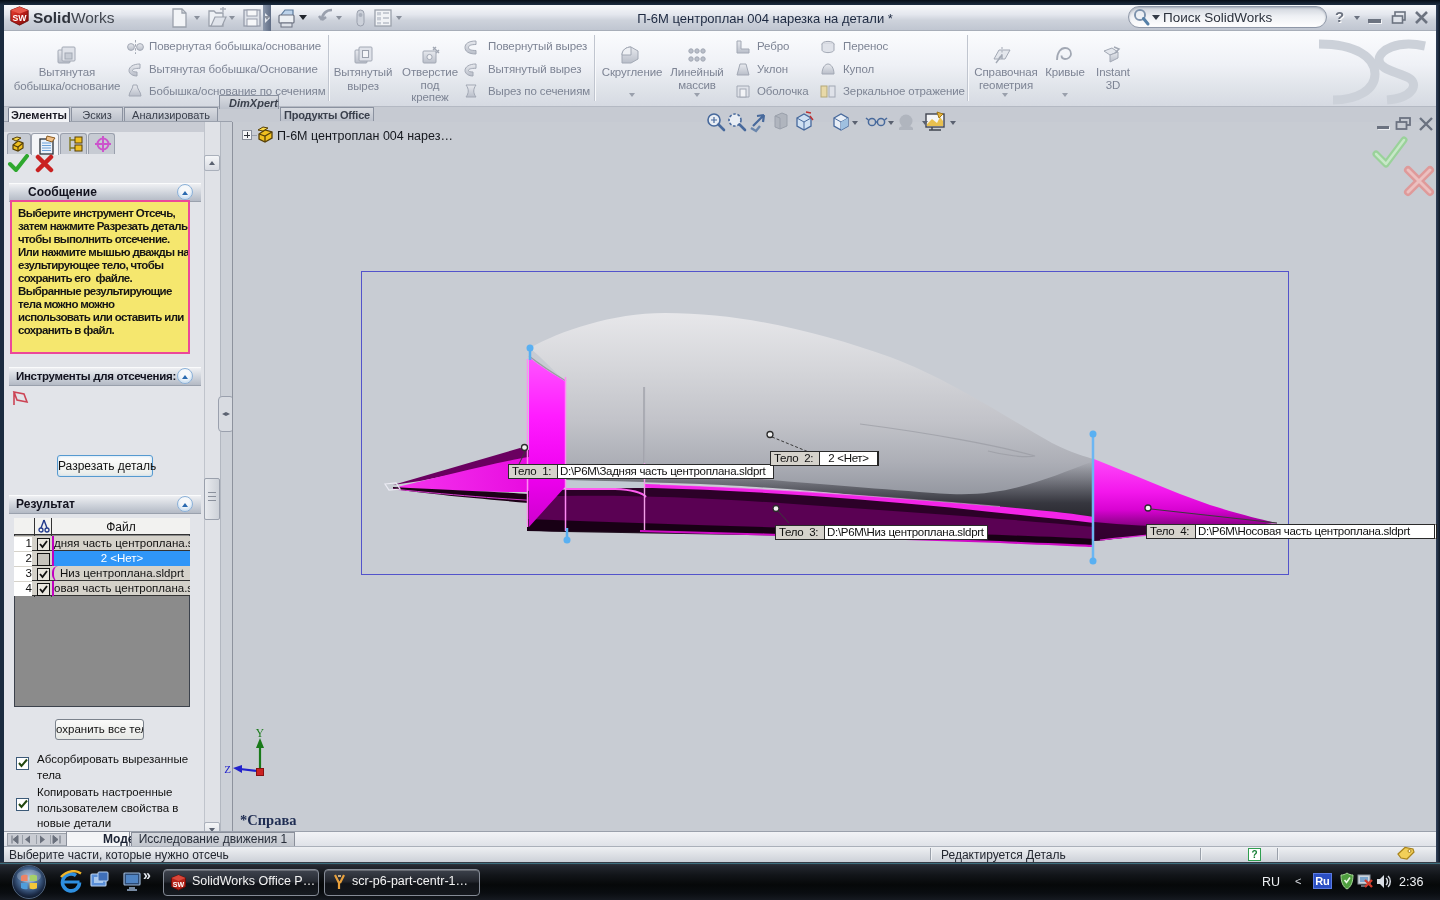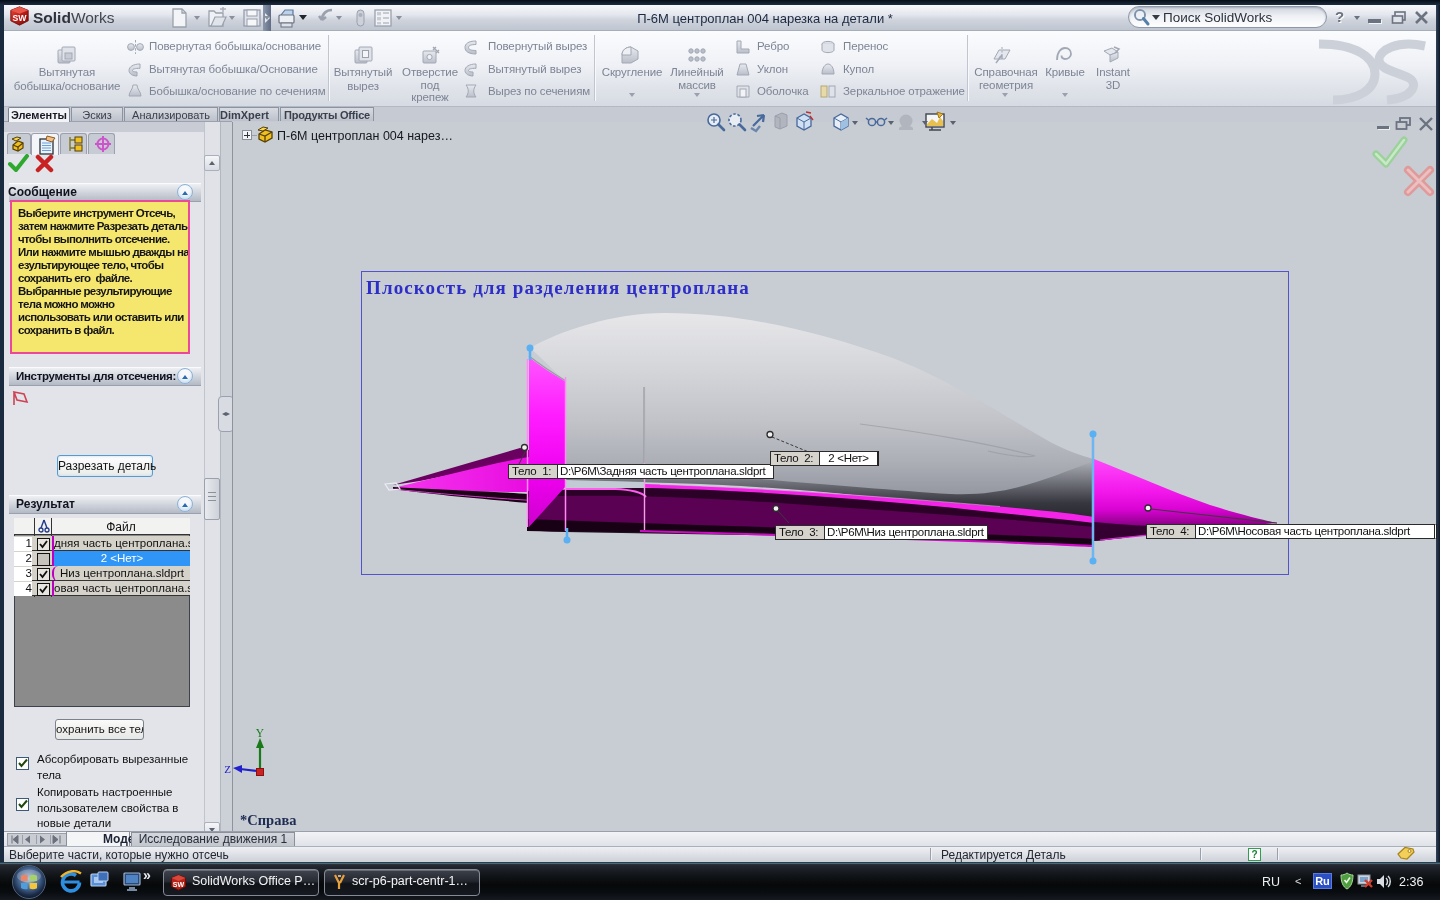--- a/index.html
+++ b/index.html
@@ -261,22 +261,22 @@
 </svg>
 
 <div id="tabstrip" style="left:4px;top:107px;width:1432px;height:15px;background:#c6cad2;"></div>
 <div style="left:4px;top:121px;width:228px;height:1px;background:#9ba1ad;"></div>
 <div class="t" style="left:8px;top:107px;width:62px;height:22px;background:#f2f3f6;border:1px solid #7b8292;border-bottom:none;border-radius:2px 2px 0 0;
  font-size:11px;font-weight:bold;color:#181822;text-align:center;line-height:14px;">Элементы</div>
 <div class="t" style="left:71px;top:107px;width:52px;height:14px;background:linear-gradient(180deg,#d8dbe1,#bcc1cb);border:1px solid #8b92a0;border-bottom:none;
  font-size:11px;color:#3a404c;text-align:center;line-height:14px;">Эскиз</div>
 <div class="t" style="left:124px;top:107px;width:94px;height:14px;background:linear-gradient(180deg,#d8dbe1,#bcc1cb);border:1px solid #8b92a0;border-bottom:none;
  font-size:11px;color:#3a404c;text-align:center;line-height:14px;">Анализировать</div>
-<div class="t" style="left:219px;top:107px;width:60px;height:14px;background:linear-gradient(180deg,#d8dbe1,#bcc1cb);border:1px solid #8b92a0;border-bottom:none;
- font-size:11px;font-weight:bold;color:#3a404c;text-align:left;line-height:14px;">DimXpert</div>
+<div class="t" style="left:219px;top:95px;width:60px;height:14px;background:linear-gradient(180deg,#d8dbe1,#bcc1cb);border:1px solid #8b92a0;border-bottom:none;
+ font-size:11px;font-weight:bold;color:#3a404c;text-align:right;line-height:14px;font-style:italic;">DimXpert</div>
 <div class="t" style="left:280px;top:107px;width:94px;height:14px;background:linear-gradient(180deg,#d8dbe1,#bcc1cb);border:1px solid #8b92a0;border-bottom:none;
  font-size:11px;font-weight:bold;color:#3a404c;text-align:center;line-height:14px;letter-spacing:-0.2px;">Продукты Office</div>
 
 <div id="leftpanel" style="left:4px;top:122px;width:228px;height:709px;background:#e2e4e9;">
  <div style="left:0;top:0;width:200px;height:10px;background:#c9ccd4;"></div>
 
  <div style="left:3px;top:11px;width:24px;height:21px;background:#c7cbd3;border:1px solid #9aa0ad;border-bottom:none;border-radius:3px 3px 0 0;"></div>
  <div style="left:27px;top:11px;width:28px;height:22px;background:#f4f5f8;border:1px solid #9aa0ad;border-bottom:none;border-radius:3px 3px 0 0;"></div>
  <div style="left:56px;top:11px;width:27px;height:21px;background:#c7cbd3;border:1px solid #9aa0ad;border-bottom:none;border-radius:3px 3px 0 0;"></div>
  <div style="left:84px;top:11px;width:27px;height:21px;background:#c7cbd3;border:1px solid #9aa0ad;border-bottom:none;border-radius:3px 3px 0 0;"></div>
@@ -306,21 +306,21 @@
           <path d="M8,1 L8,17 M0,9 L16,9" stroke="#cc55cc" stroke-width="2"></path>
         </g>
  </svg>
 
  <svg style="left:3px;top:32px;" width="60" height="20" viewBox="0 0 60 20">
   <path d="M3,10 L9,16 L20,2" fill="none" stroke="#2fa82f" stroke-width="4" stroke-linecap="round" stroke-linejoin="round"></path>
   <path d="M31,3 L44,16 M44,3 L31,16" fill="none" stroke="#c92121" stroke-width="4.5" stroke-linecap="round"></path>
  </svg>
 
  <div class="hdr" style="left:5px;top:61px;width:192px;height:19px;"></div>
- <div class="t" style="left:4px;top:63px;font-size:12px;font-weight:bold;color:#12121e;">Сообщение</div>
+ <div class="t" style="left:24px;top:63px;font-size:12px;font-weight:bold;color:#12121e;">Сообщение</div>
  <div class="cbtn" style="left:173px;top:62px;"></div>
  <div style="left:6px;top:78px;width:180px;height:154px;background:#f5e76e;border:2px solid #ec4899;
   font-size:11.5px;font-weight:bold;color:#151515;line-height:13px;padding:5px 0 0 6px;letter-spacing:-0.65px;overflow:hidden;">
   <div class="yl">Выберите инструмент Отсечь,</div>
         <div class="yl">затем нажмите Разрезать деталь,</div>
         <div class="yl">чтобы выполнить отсечение.</div>
         <div class="yl">Или нажмите мышью дважды на</div>
         <div class="yl">езультирующее тело, чтобы</div>
         <div class="yl">сохранить его&nbsp; файле.</div>
         <div class="yl">Выбранные результирующие</div>
@@ -495,21 +495,20 @@
 </svg>
 
 <svg style="left:1368px;top:136px;" width="70" height="64" viewBox="0 0 70 64">
  <path d="M8,18 L18,28 L36,4" fill="none" stroke="#9ad29a" stroke-width="7" stroke-linecap="round" stroke-linejoin="round"></path>
  <path d="M8,18 L18,28 L36,4" fill="none" stroke="#c8e8c8" stroke-width="2.5" stroke-linecap="round" stroke-linejoin="round"></path>
  <path d="M40,34 L62,56 M62,34 L40,56" fill="none" stroke="#df9a9a" stroke-width="8" stroke-linecap="round"></path>
  <path d="M40,34 L62,56 M62,34 L40,56" fill="none" stroke="#ecc0c0" stroke-width="3" stroke-linecap="round"></path>
 </svg>
 
 <div style="left:361px;top:271px;width:928px;height:304px;border:1px solid #5353cb;"></div>
-<div class="t" style="left:366px;top:277px;font-family:'Liberation Serif',serif;font-size:19px;font-weight:bold;color:#2d2dc8;letter-spacing:1.1px;">Плоскость для разделения центроплана</div>
 
 <svg id="model" style="left:220px;top:122px;" width="1216" height="709" viewBox="220 122 1216 709">
  <defs>
   <linearGradient id="gbody" x1="0" y1="0" x2="0" y2="1">
    <stop offset="0" stop-color="#e7e7ea"></stop>
           <stop offset=".28" stop-color="#d4d5d9"></stop>
           <stop offset=".52" stop-color="#c2c3c9"></stop>
    <stop offset=".72" stop-color="#acaeb6"></stop>
           <stop offset=".88" stop-color="#93969f"></stop>
           <stop offset="1" stop-color="#73767f"></stop>

